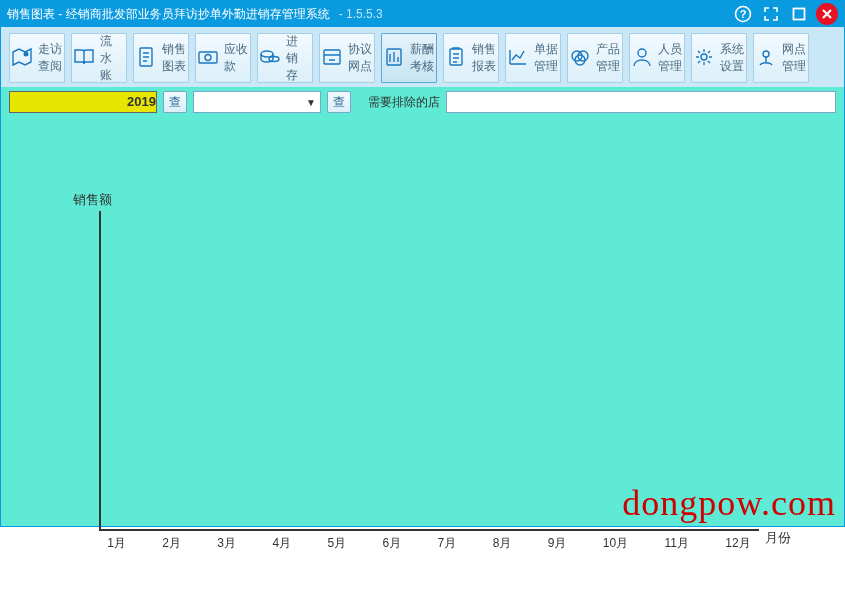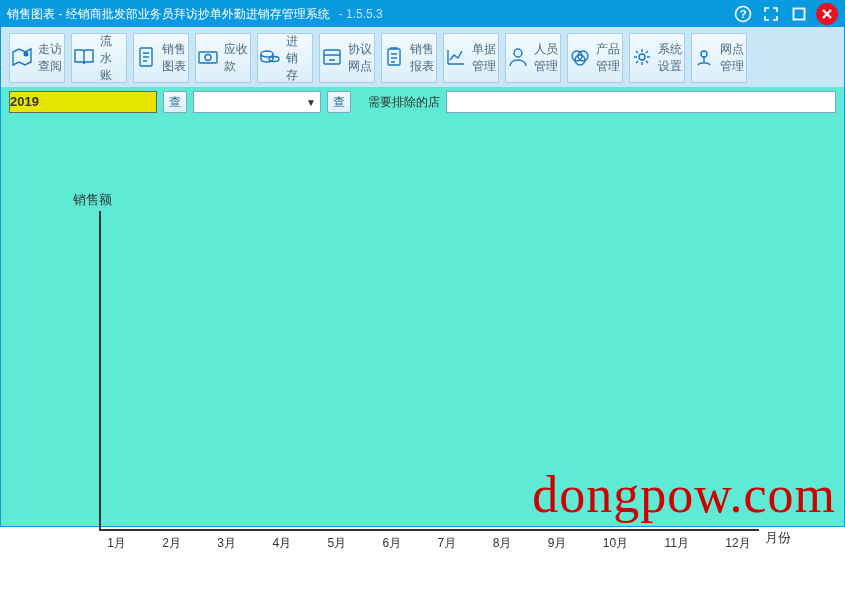--- a/index.html
+++ b/index.html
@@ -70,21 +70,21 @@
   .filterbar {
     display: flex;
     align-items: center;
     padding: 4px 8px 8px 8px;
     gap: 6px;
   }
   .yearbox {
     width: 148px; height: 22px;
     background: #e6e600;
     border: 1px solid #666;
-    text-align: left;
+    text-align: right;
     font-size: 13px;
     line-height: 20px;
     font-weight: bold;
     color: #333;
   }
   .smallbtn {
     width: 24px; height: 22px;
     border: 1px solid #7aa7c8;
     background: linear-gradient(#f2faff, #dceff9);
     border-radius: 2px;
@@ -133,21 +133,21 @@
     position: absolute;
     left: 764px; top: 528px;
     font-size: 13px;
     color: #333;
   }
   .watermark {
     position: absolute;
     right: 8px; bottom: 2px;
     color: #d00000;
     font-family: "Times New Roman", serif;
-    font-size: 52px;
+    font-size: 36px;
     letter-spacing: 1px;
   }
 </style>
 </head>
 <body>
 
 <div class="window">
 
   <div class="titlebar">
     <span class="title-main">销售图表 - 经销商批发部业务员拜访抄单外勤进销存管理系统</span>
@@ -227,56 +227,65 @@
     </div>
     <div class="toolbtn">
       <span class="ticon">
         <svg width="24" height="22" viewBox="0 0 24 22" fill="none" stroke="#1a78c2" stroke-width="1.4">
             <rect x="4" y="4" width="16" height="14" rx="1"></rect>
             <path d="M4 9h16M9 14h6"></path>
           </svg>
       </span>
       <span>协议网点</span>
     </div>
+    <div class="toolbtn active">
+      <span class="ticon">
+        <svg width="24" height="22" viewBox="0 0 24 22" fill="none" stroke="#1a78c2" stroke-width="1.4">
+            <rect x="5" y="3" width="14" height="16" rx="1"></rect>
+            <path d="M8 8v8M12 6v10M16 11v5"></path>
+          </svg>
+      </span>
+      <span>薪酬考核</span>
+    </div>
     <div class="toolbtn">
       <span class="ticon">
         <svg width="24" height="22" viewBox="0 0 24 22" fill="none" stroke="#1a78c2" stroke-width="1.4">
             <rect x="6" y="3" width="12" height="16" rx="1"></rect>
             <path d="M9 3V2h6v1M9 8h6M9 12h6M9 16h4"></path>
           </svg>
       </span>
       <span>销售报表</span>
     </div>
     <div class="toolbtn">
       <span class="ticon">
         <svg width="24" height="22" viewBox="0 0 24 22" fill="none" stroke="#1a78c2" stroke-width="1.4">
             <path d="M4 18V4M4 18h16"></path>
             <path d="M6 14l4-5 4 3 4-7"></path>
           </svg>
       </span>
       <span>单据管理</span>
-    </div>
-    <div class="toolbtn">
-      <span class="ticon">
-        <svg width="24" height="22" viewBox="0 0 24 22" fill="none" stroke="#1a78c2" stroke-width="1.4">
-            <circle cx="12" cy="7" r="4"></circle>
-            <path d="M4 20c0-4 4-6 8-6s8 2 8 6"></path>
-          </svg>
-      </span>
-      <span>人员管理</span>
     </div>
     <div class="toolbtn">
       <span class="ticon">
         <svg width="24" height="22" viewBox="0 0 24 22" fill="none" stroke="#1a78c2" stroke-width="1.4">
             <circle cx="9" cy="10" r="5"></circle>
             <circle cx="15" cy="10" r="5"></circle>
             <circle cx="12" cy="14" r="5"></circle>
           </svg>
       </span>
       <span>产品管理</span>
+    </div>
+    <div class="toolbtn">
+      <span class="ticon">
+        <svg width="24" height="22" viewBox="0 0 24 22" fill="none" stroke="#1a78c2" stroke-width="1.4">
+            <circle cx="12" cy="7" r="4"></circle>
+            <path d="M4 20c0-4 4-6 8-6s8 2 8 6"></path>
+          </svg>
+      </span>
+      <span>人员管理</span>
     </div>
     <div class="toolbtn">
       <span class="ticon">
         <svg width="24" height="22" viewBox="0 0 24 22" fill="none" stroke="#1a78c2" stroke-width="1.4">
             <circle cx="12" cy="11" r="3"></circle>
             <path d="M12 3v3M12 16v3M4 11h3M17 11h3M6 5l2 2M16 15l2 2M18 5l-2 2M8 15l-2 2"></path>
           </svg>
       </span>
       <span>系统设置</span>
     </div>

